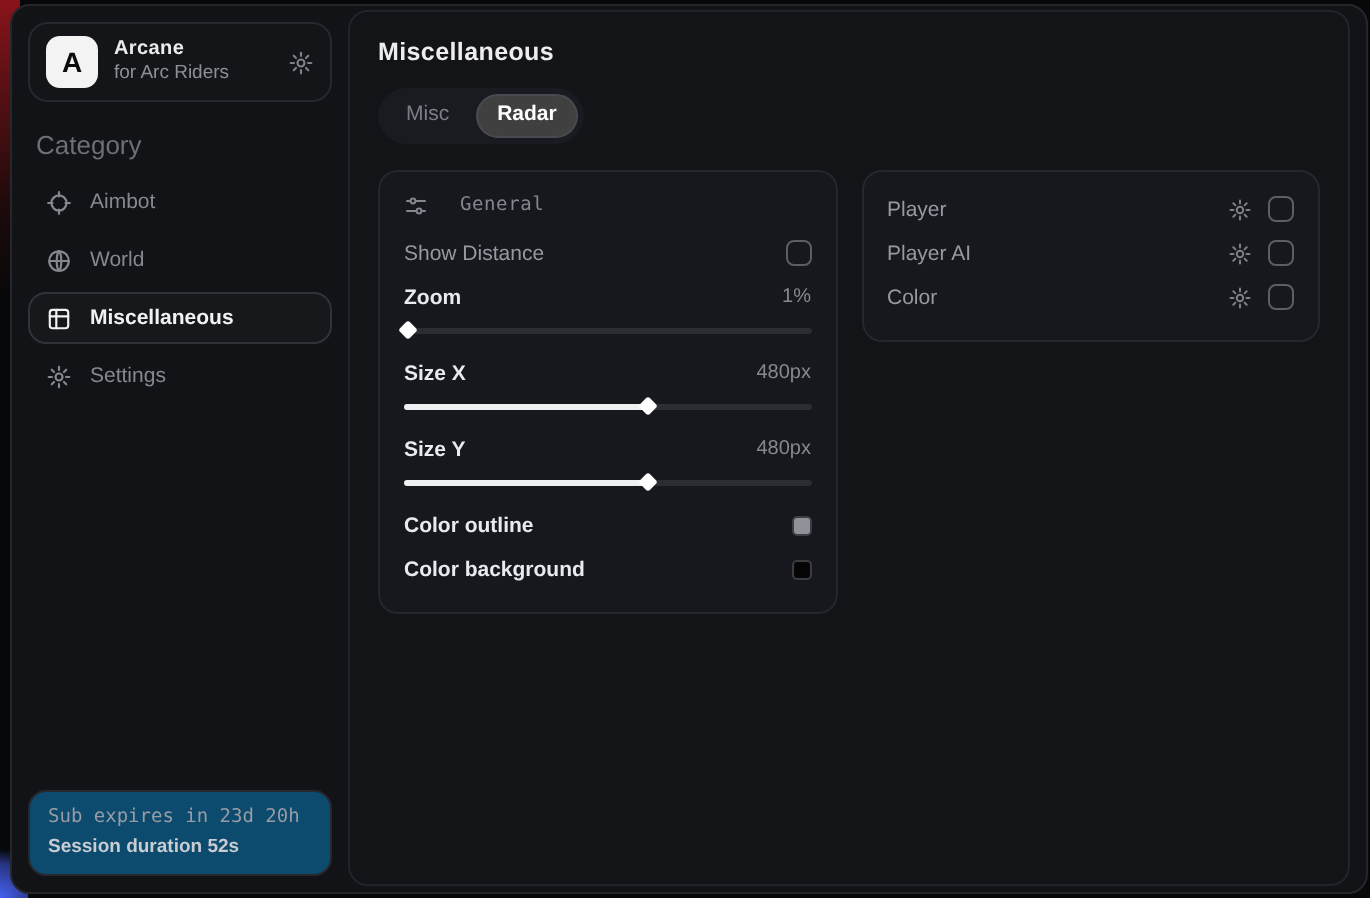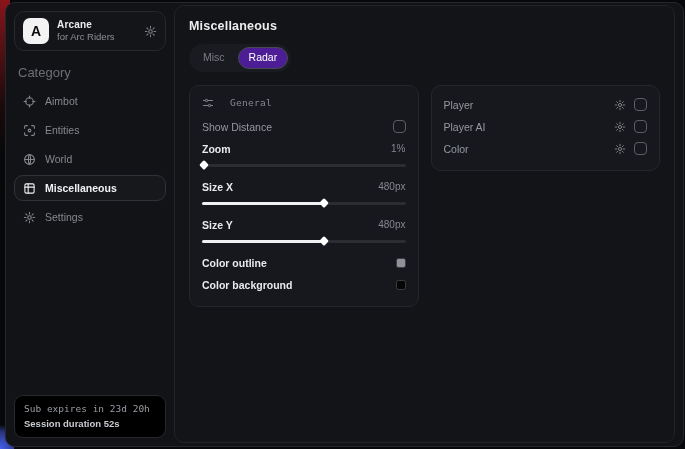--- a/index.html
+++ b/index.html
@@ -33,34 +33,34 @@
 
   .cat-label { font-size:13px; color:#6c6f76; margin:14px 4px 8px; }
   .nav { display:flex; flex-direction:column; }
   .nav-item { display:flex; align-items:center; gap:9px; height:26px; padding:0 8px;
     font-size:10.5px; color:#85888f; border:1px solid transparent; border-radius:9px;
     margin-bottom:3px; cursor:default;text-align:center; }
   .nav-item svg { width:13px; height:13px; flex:none; }
   .nav-item.active { color:#f1f2f4; font-weight:600; border-color:#30323a; background:#17181c; }
 
   .spacer { flex:1; }
-  .sub-box { border:1px solid #27282e; border-radius:9px; padding:7px 9px 8px; background:#000000; }
+  .sub-box { border:1px solid #27282e; border-radius:9px; padding:7px 9px 8px; background:#0c4a6e; }
   .sub-line1 { font-family:"DejaVu Sans Mono", monospace; font-size:9.5px; color:#989ca4; white-space:nowrap; }
   .sub-line2 { font-size:9.5px; font-weight:700; color:#c9ccd1; margin-top:4px; }
 
   
   .panel { flex:1; margin:2px 8px 3px 0; border:1px solid #232429; border-radius:10px;
     background:#131418; padding:13px 14px; display:flex; flex-direction:column; min-width:0; }
   .page-title { margin:0; font-size:12.5px; font-weight:700; color:#ededee; letter-spacing:.2px; }
 
   .tabs { display:inline-flex; align-self:flex-start; background:#1a1b20; border-radius:14px;
     padding:3px; gap:2px; margin-top:11px; }
   .tab { border:1px solid transparent; background:transparent; color:#7b7e86; font-size:10.5px;
     padding:3px 10px; border-radius:11px; font-family:inherit; line-height:1.3; cursor:default; }
-  .tab.active { background:#4c1d95; color:#ffffff; border-color:#474a53; font-weight:400; }
+  .tab.active { background:#404040; color:#ffffff; border-color:#474a53; font-weight:700; }
 
   .cards { display:flex; gap:12px; margin-top:13px; align-items:flex-start; }
   .card { flex:1; background:#17181d; border:1px solid #26272d; border-radius:10px;
     padding:8px 12px 10px; min-width:0; }
   .card-head { display:flex; align-items:center; gap:16px; color:#84878f;
     font-family:"DejaVu Sans Mono", monospace; font-size:9.5px; letter-spacing:.3px;
     padding:3px 0 7px; }
   .card-head svg { width:12px; height:12px; flex:none; }
 
   .row { display:flex; align-items:center; justify-content:space-between; min-height:22px; }
@@ -108,29 +108,20 @@
 
     <nav class="nav">
       <div class="nav-item">
         <span style="display:flex">
           <svg viewBox="0 0 24 24" fill="none" stroke="currentColor" stroke-width="2" stroke-linecap="round">
             <circle cx="12" cy="12" r="7"></circle>
               <path d="M12 2v4M12 18v4M2 12h4M18 12h4"></path>
           </svg>
         </span>
         <span>Aimbot</span>
-      </div>
-      <div class="nav-item">
-        <span style="display:flex">
-          <svg viewBox="0 0 24 24" fill="none" stroke="currentColor" stroke-width="2" stroke-linecap="round" stroke-linejoin="round">
-            <path d="M3 8V5a2 2 0 0 1 2-2h3M16 3h3a2 2 0 0 1 2 2v3M21 16v3a2 2 0 0 1-2 2h-3M8 21H5a2 2 0 0 1-2-2v-3"></path>
-            <circle cx="12" cy="12" r="2.5"></circle>
-          </svg>
-        </span>
-        <span>Entities</span>
       </div>
       <div class="nav-item">
         <span style="display:flex">
           <svg viewBox="0 0 24 24" fill="none" stroke="currentColor" stroke-width="2" stroke-linecap="round">
             <circle cx="12" cy="12" r="9"></circle>
               <path d="M3 12h18M12 3c2.8 2.6 2.8 15.4 0 18M12 3c-2.8 2.6-2.8 15.4 0 18"></path>
           </svg>
         </span>
         <span>World</span>
       </div>

